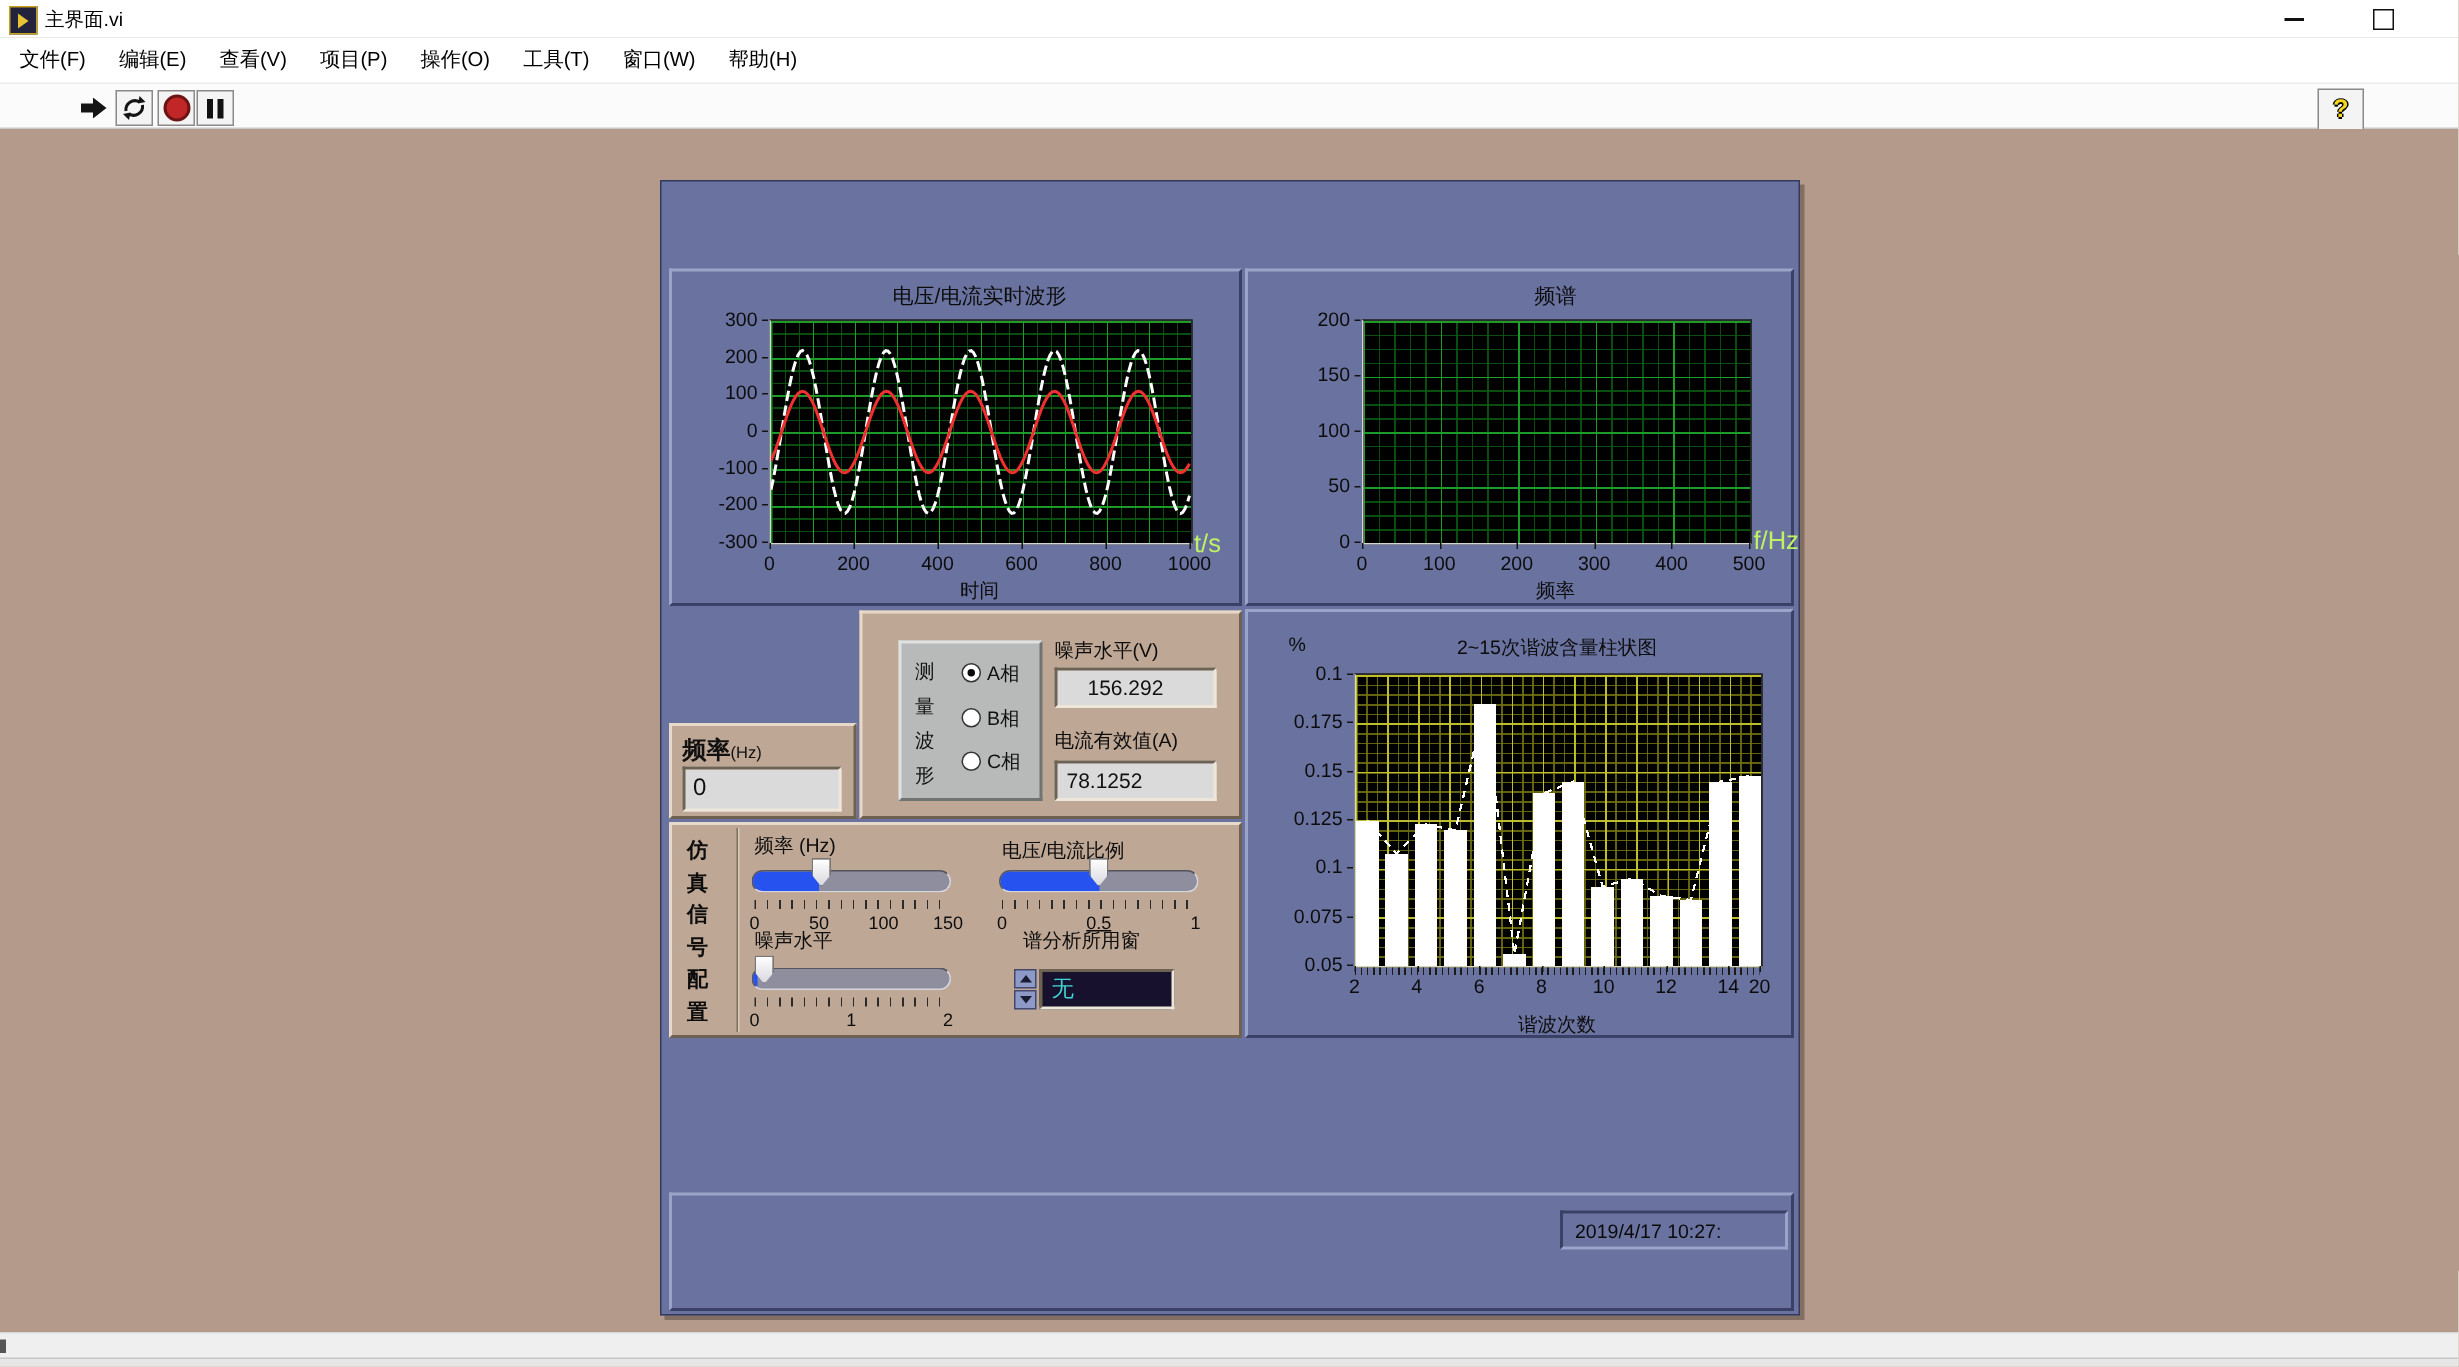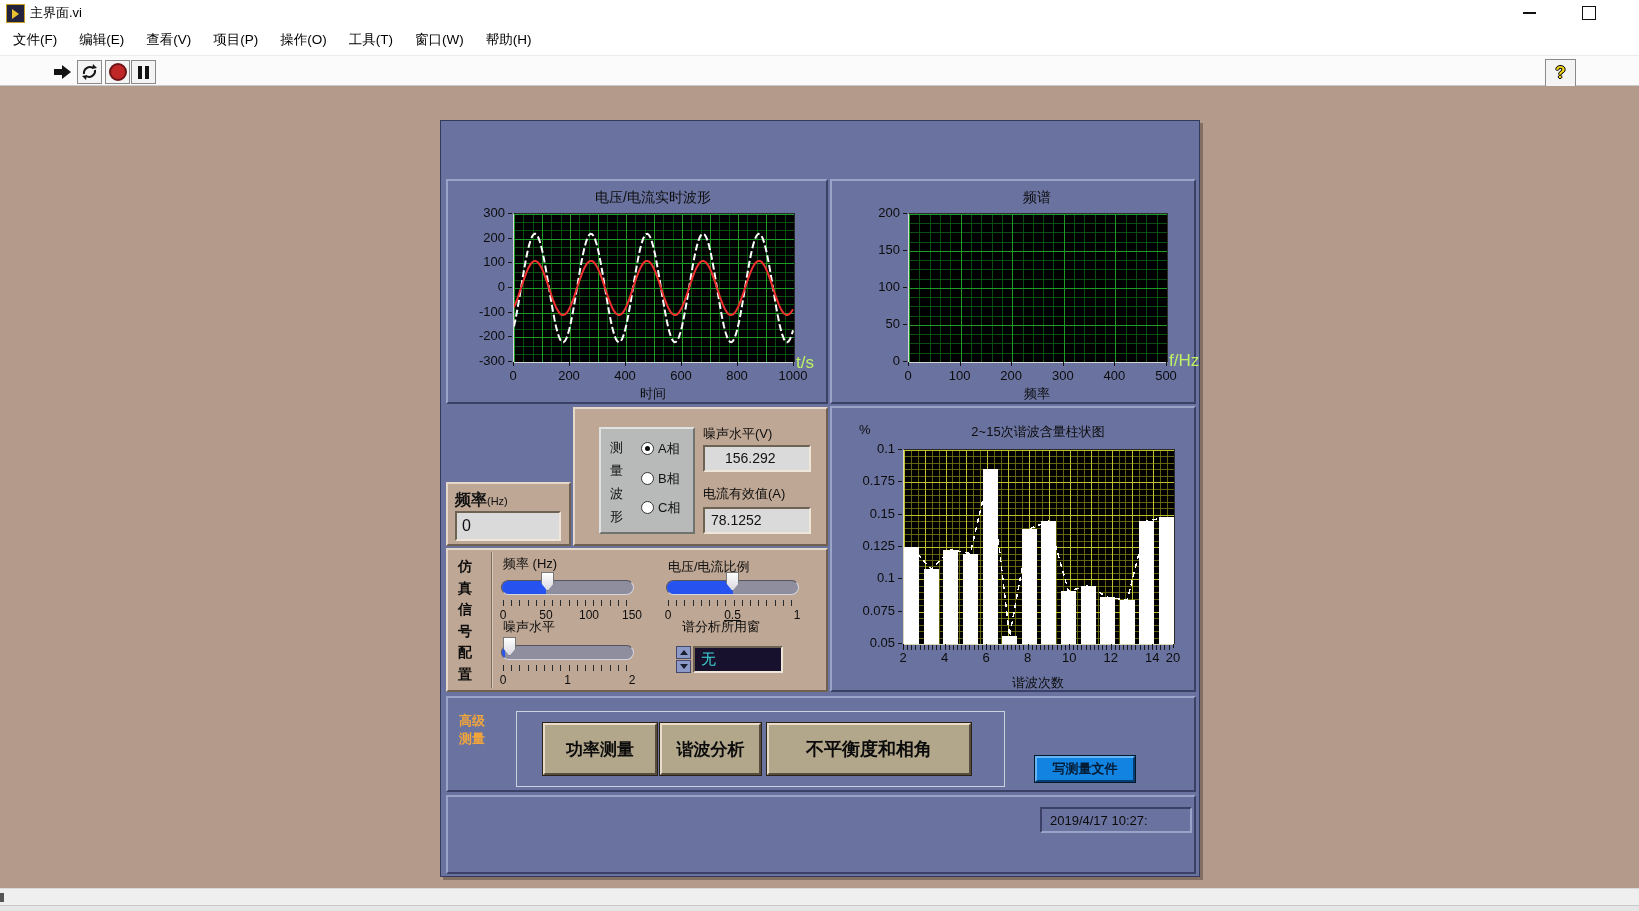--- a/index.html
+++ b/index.html
@@ -375,34 +375,20 @@
         <div class="tick-label" style="position: absolute; left: 237.154px; top: 242px; transform: translateX(-50%);">10</div>
         <div class="tick-mark" style="position: absolute; left: 237.154px; top: 236px; width: 1px; height: 4px;"></div>
         <div class="tick-label" style="position: absolute; left: 278.692px; top: 242px; transform: translateX(-50%);">12</div>
         <div class="tick-mark" style="position: absolute; left: 278.692px; top: 236px; width: 1px; height: 4px;"></div>
         <div class="tick-label" style="position: absolute; left: 320.231px; top: 242px; transform: translateX(-50%);">14</div>
         <div class="tick-mark" style="position: absolute; left: 320.231px; top: 236px; width: 1px; height: 4px;"></div>
         <div class="tick-label" style="position: absolute; left: 341px; top: 242px; transform: translateX(-50%);">20</div>
         <div class="tick-mark" style="position: absolute; left: 341px; top: 236px; width: 1px; height: 4px;"></div>
       </div>
 
-    <div class="abs panel-blue" id="adv-panel" style="left:5px;top:575px;width:750px;height:96px;">
-      <div class="abs" style="left:11px;top:14px;font-size:13px;font-weight:bold;color:#f0a43c;line-height:18px;">
-        <div>高级</div>
-        <div>测量</div>
-      </div>
-      <div class="abs" id="adv-frame" style="left:68px;top:13px;width:487px;height:74px;"></div>
-      <div id="adv-buttons"></div>
-      <div class="abs" id="write-btn" style="left:587px;top:58px;width:100px;height:26px;">
-        <span>写测量文件</span>
-      </div>
-    <div class="tan-button" style="position: absolute; left: 95px; top: 25px; width: 114px; height: 52px; font-size: 17px;">功率测量</div>
-        <div class="tan-button" style="position: absolute; left: 212px; top: 25px; width: 101px; height: 52px; font-size: 17px;">谐波分析</div>
-        <div class="tan-button" style="position: absolute; left: 319px; top: 25px; width: 204px; height: 52px; font-size: 18px;">不平衡度和相角</div>
-      </div>
 
     <div class="abs panel-blue" id="footer-panel" style="left:5px;top:674px;width:750px;height:79px;">
       <div class="abs" id="ts-box" style="left:592px;top:10px;width:152px;height:26px;">
         <span>2019/4/17  10:27:</span>
       </div>
     </div>
   </div>
 
   <div class="abs" id="bottom-bar"></div>
   <div class="abs" id="bottom-scroll"></div>

